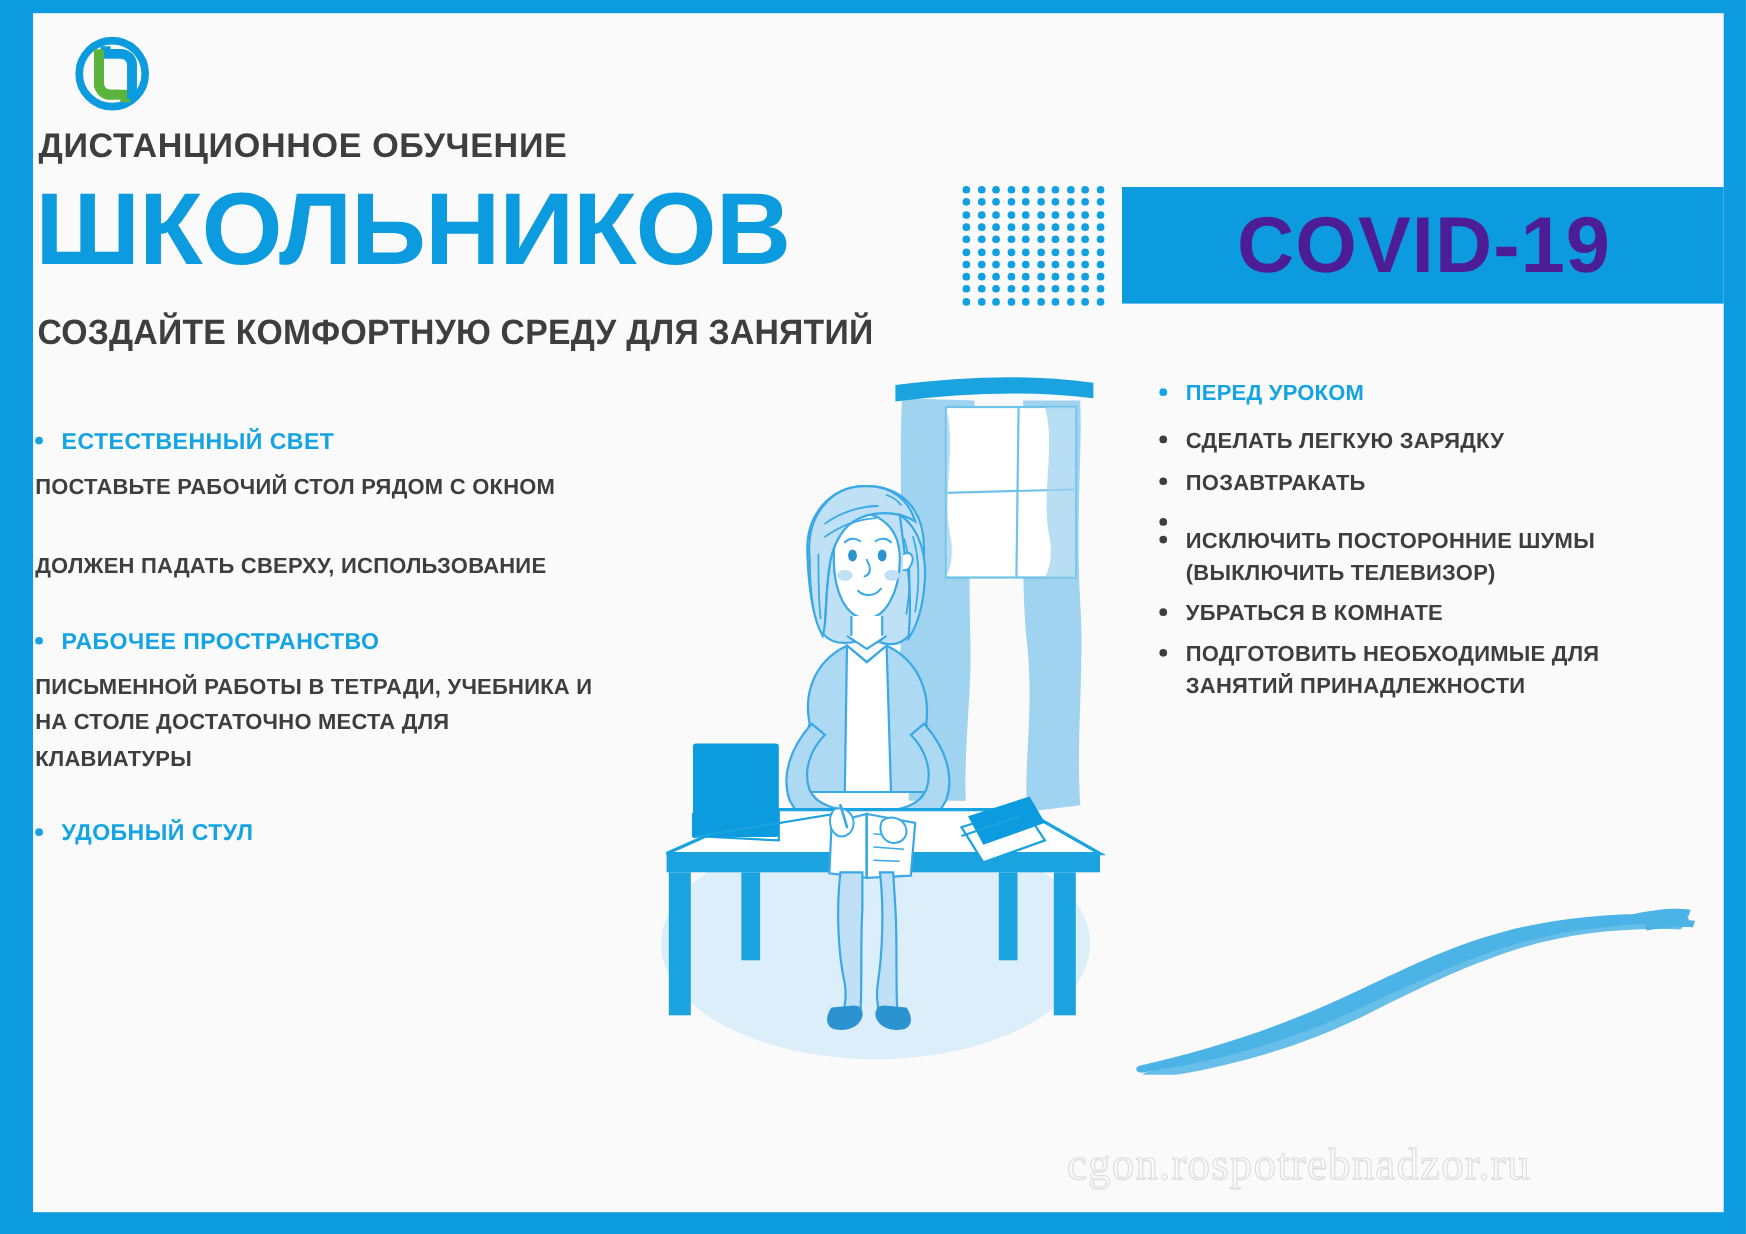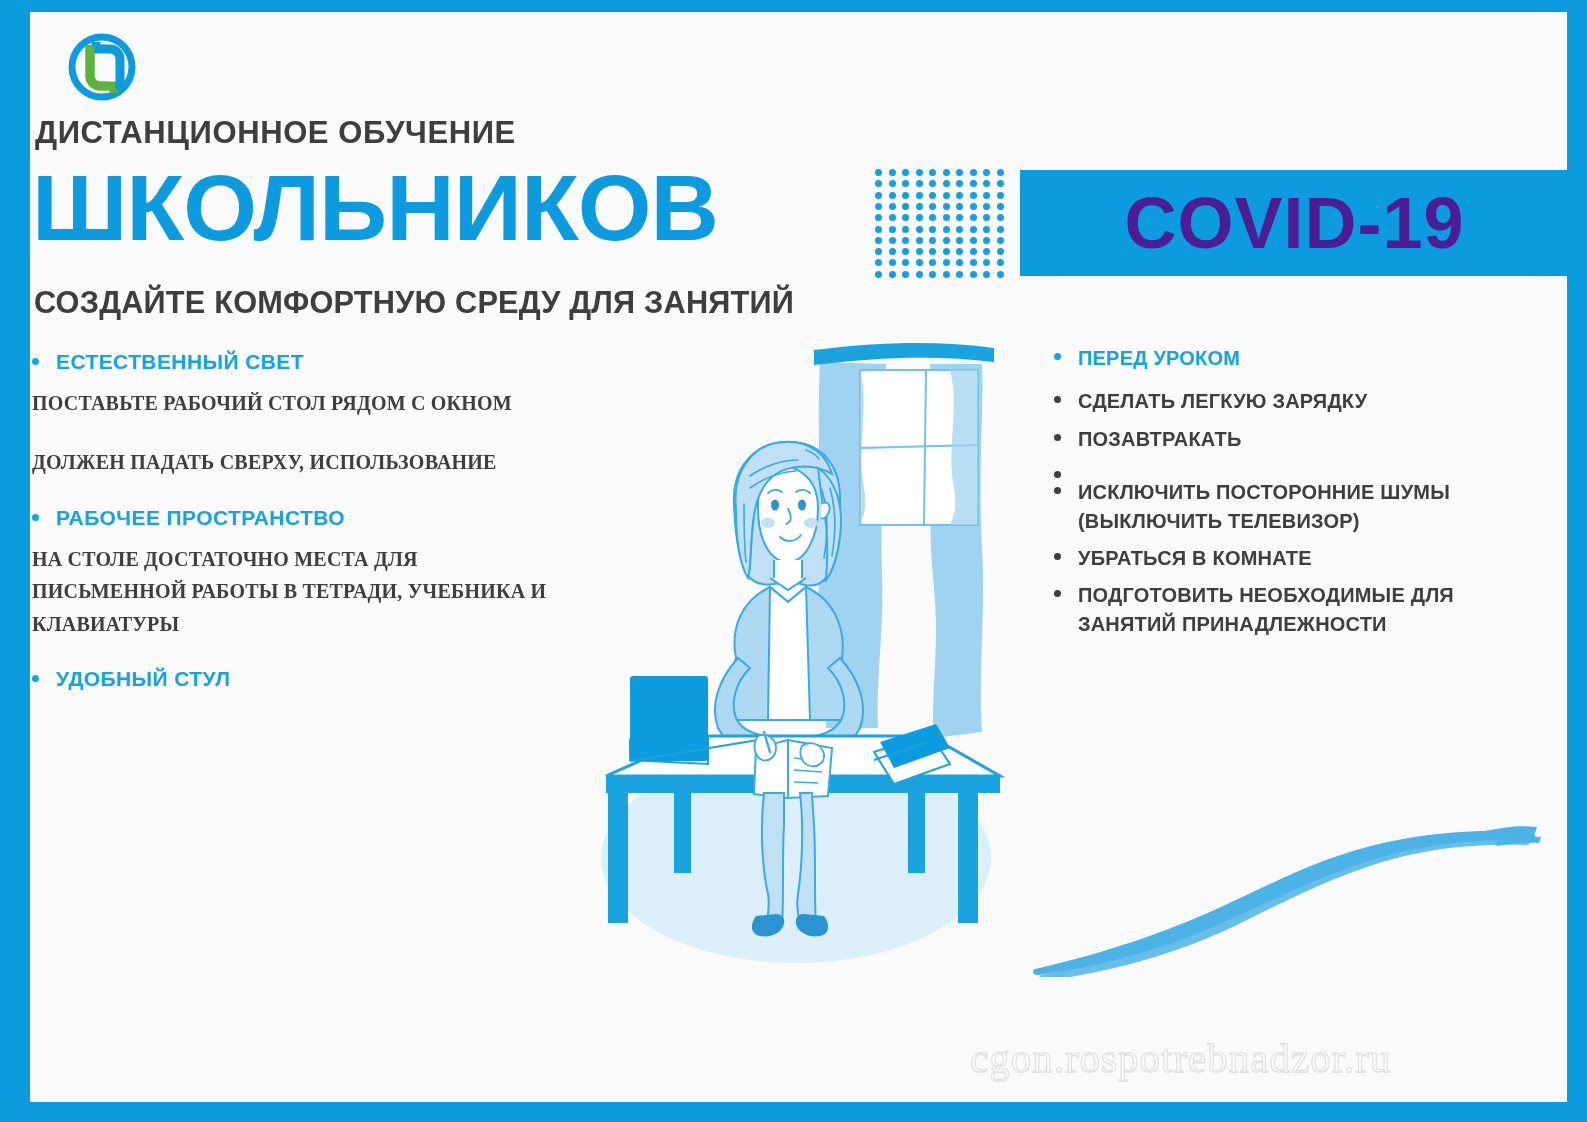--- a/index.html
+++ b/index.html
@@ -65,37 +65,37 @@
     position:absolute;left:4px;top:272px;
     font-size:32px;font-weight:bold;letter-spacing:.2px;
     color:#3E3E3E;white-space:nowrap;
     transform:scaleX(.96);transform-origin:left top;
   }
 
   
   .col-left{
     position:absolute;left:2px;top:338px;width:530px;
   }
-  .blk{margin-bottom:27px;}
+  .blk{margin-bottom:27px;margin-top:40px;}
   .blk:last-child{margin-bottom:0;}
   .blk-head{
     display:flex;align-items:baseline;
     color:#14A3E3;font-size:21px;font-weight:bold;letter-spacing:.4px;
     margin-bottom:13px;
   }
   .blk-head .dot{
     width:7px;height:7px;border-radius:50%;background:#14A3E3;
     margin-right:17px;flex:0 0 auto;position:relative;top:-4px;
   }
   .blk-body{
     padding-left:0;
     color:#3E3E3E;font-size:20px;font-weight:bold;line-height:1.62;
     letter-spacing:.2px;
   }
-  .blk-body span{display:block;font-family:Liberation Serif, serif;}
+  .blk-body span{display:block;}
 
   
   .col-right{
     position:absolute;left:1024px;top:332px;width:470px;
   }
   .ritem{
     display:flex;align-items:flex-start;margin-bottom:9px;
     font-size:20px;font-weight:bold;letter-spacing:.2px;
     color:#3E3E3E;line-height:1.42;
   }
@@ -274,22 +274,22 @@
           <div class="blk-body">
             <span>ДОЛЖЕН ПАДАТЬ СВЕРХУ, ИСПОЛЬЗОВАНИЕ</span>
           </div>
         </div>
         <div class="blk">
           <div class="blk-head">
             <span class="dot"></span>
             <span>РАБОЧЕЕ ПРОСТРАНСТВО</span>
           </div>
           <div class="blk-body">
+            <span>ПИСЬМЕННОЙ РАБОТЫ В ТЕТРАДИ, УЧЕБНИКА И</span>
             <span>НА СТОЛЕ ДОСТАТОЧНО МЕСТА ДЛЯ</span>
-            <span>ПИСЬМЕННОЙ РАБОТЫ В ТЕТРАДИ, УЧЕБНИКА И</span>
             <span>КЛАВИАТУРЫ</span>
           </div>
         </div>
         <div class="blk">
           <div class="blk-head">
             <span class="dot"></span>
             <span>УДОБНЫЙ СТУЛ</span>
           </div>
         </div>
       </div>

